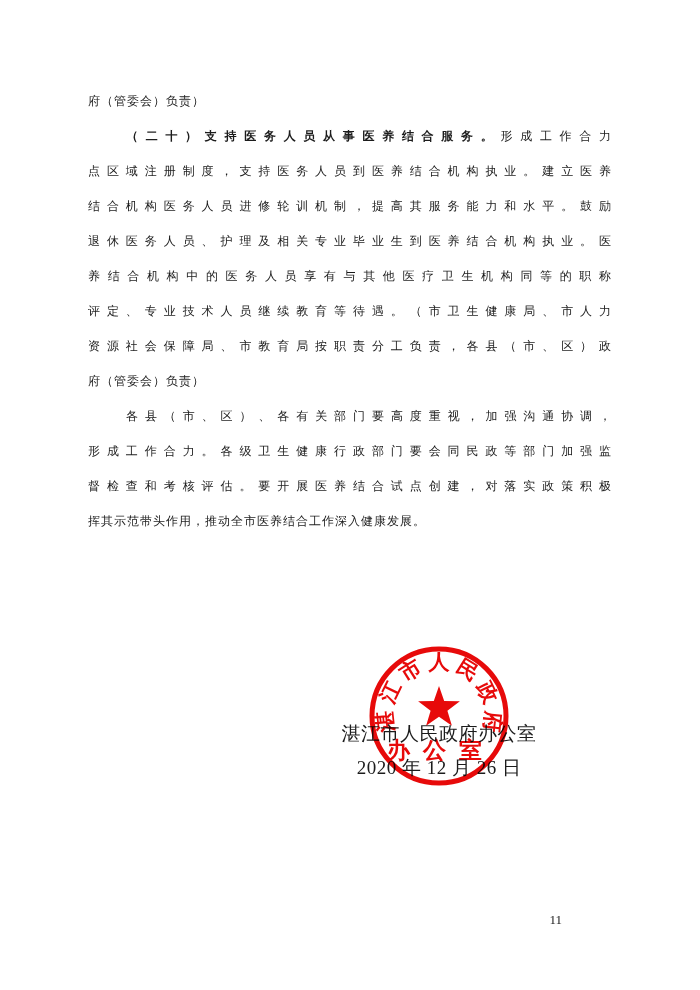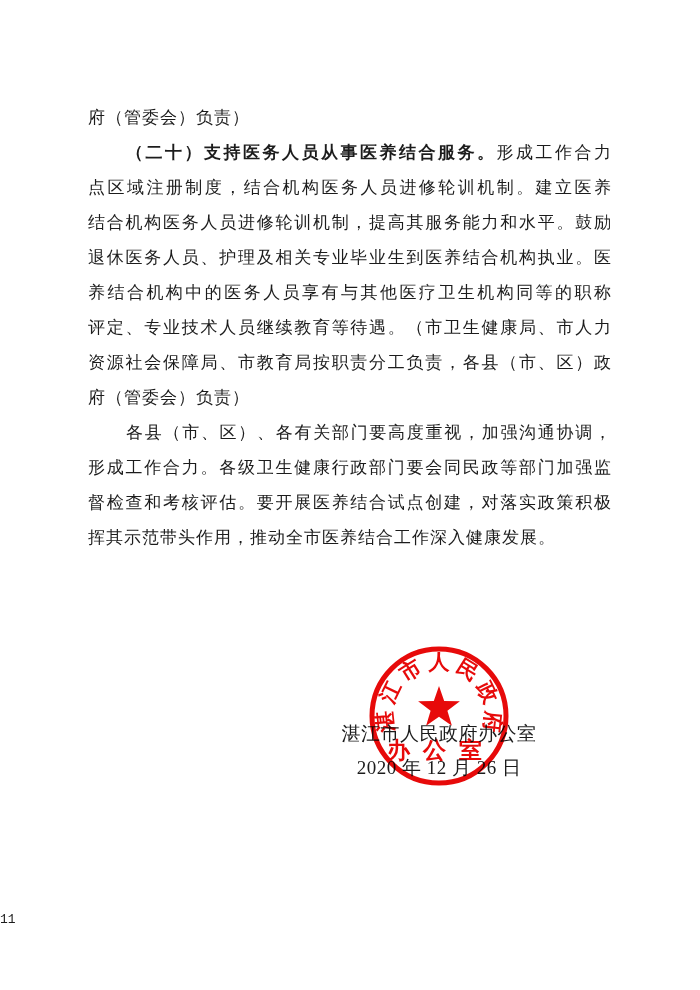--- a/index.html
+++ b/index.html
@@ -13,23 +13,23 @@
     color: #1c1c1c;
   }
   .page {
     position: absolute;
     inset: 0;
     background: #ffffff;
   }
   .content {
     position: absolute;
     left: 88px;
-    top: 100px;
+    top: 84px;
     width: 524px;
-    font-size: 17px;
+    font-size: 12px;
     line-height: 35px;
   }
   .line {
     height: 35px;
     overflow: hidden;
     text-align: left;
     letter-spacing: 1px;
   }
   .line.fill {
     text-align: justify;
@@ -66,35 +66,34 @@
   }
   .seal text {
     font-family: "Liberation Serif", "DejaVu Serif", serif;
     font-weight: 700;
   }
   .page-number {
     position: absolute;
     left: 0;
     top: 910px;
     width: 562px;
-    text-align: left;
+    text-align: right;
     font-size: 13px;
     line-height: 20px;
-    font-family: Liberation Mono, monospace;
   }
 </style>
 </head>
 <body>
 
 <div class="page">
 
   <div class="content">
       <div class="line"><span>府（管委会）负责）</span></div>
       <div class="line indent fill"><b>（二十）支持医务人员从事医养结合服务。</b><span>形成工作合力</span></div>
-      <div class="line fill"><span>点区域注册制度，结合机构医务人员进修轮训机制。建立医养</span></div>
+      <div class="line fill"><span>点区域注册制度，支持医务人员到医养结合机构执业。建立医养</span></div>
       <div class="line fill"><span>结合机构医务人员进修轮训机制，提高其服务能力和水平。鼓励</span></div>
       <div class="line fill"><span>退休医务人员、护理及相关专业毕业生到医养结合机构执业。医</span></div>
       <div class="line fill"><span>养结合机构中的医务人员享有与其他医疗卫生机构同等的职称</span></div>
       <div class="line fill"><span>评定、专业技术人员继续教育等待遇。（市卫生健康局、市人力</span></div>
       <div class="line fill"><span>资源社会保障局、市教育局按职责分工负责，各县（市、区）政</span></div>
       <div class="line"><span>府（管委会）负责）</span></div>
       <div class="line indent fill"><span>各县（市、区）、各有关部门要高度重视，加强沟通协调，</span></div>
       <div class="line fill"><span>形成工作合力。各级卫生健康行政部门要会同民政等部门加强监</span></div>
       <div class="line fill"><span>督检查和考核评估。要开展医养结合试点创建，对落实政策积极</span></div>
       <div class="line"><span>挥其示范带头作用，推动全市医养结合工作深入健康发展。</span></div>

